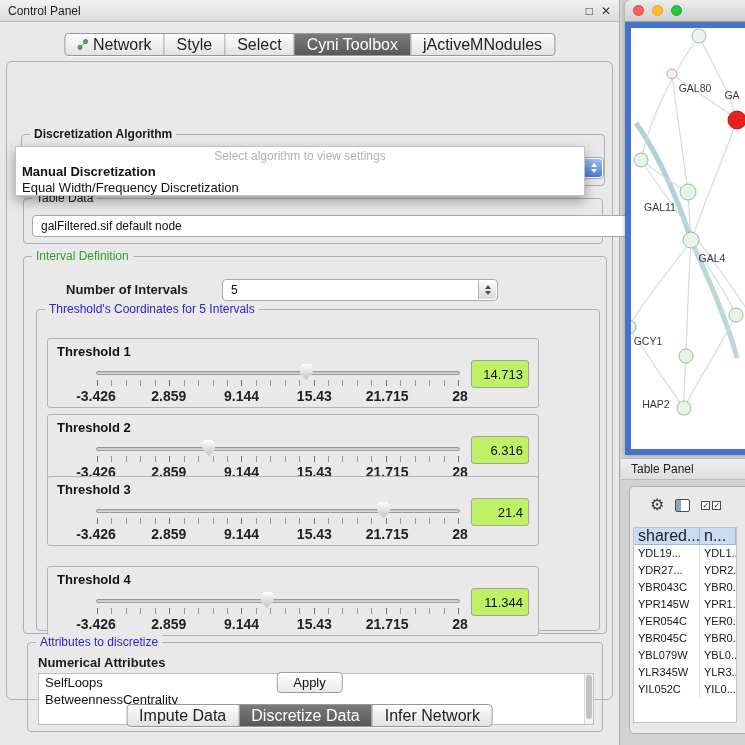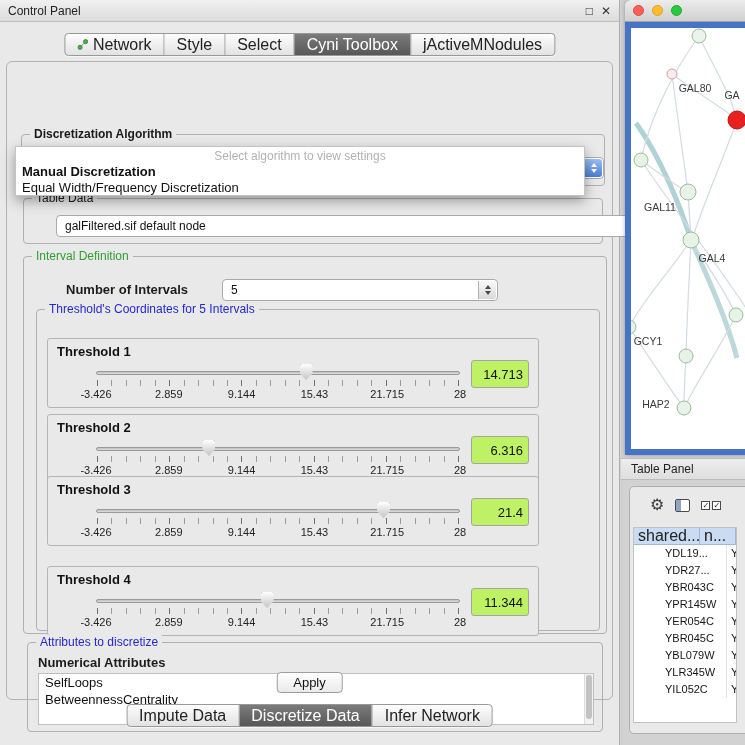--- a/index.html
+++ b/index.html
@@ -40,21 +40,21 @@
   
   .combo { position:absolute; height:22px; background:#fff; border:1px solid #a9a9a9; border-radius:4px; font-size:12px; line-height:20px; padding:0 24px 0 8px; color:#111; white-space:nowrap; overflow:hidden; }
   .stepper { position:absolute; right:1px; top:1px; bottom:1px; width:18px; border-left:1px solid #b0b0b0; border-radius:0 3px 3px 0; background:linear-gradient(#fafafa,#d9d9d9); display:flex; flex-direction:column; align-items:center; justify-content:center; gap:2px; }
   .stepper.blue { background:linear-gradient(#9cc0f4,#4a7ed2); border-left-color:#3f6ec0; }
   .tri-up  { width:0; height:0; border-left:3.5px solid transparent; border-right:3.5px solid transparent; border-bottom:4px solid #4a4a4a; }
   .tri-down{ width:0; height:0; border-left:3.5px solid transparent; border-right:3.5px solid transparent; border-top:4px solid #4a4a4a; }
   .stepper.blue .tri-up   { border-bottom-color:#fff; }
   .stepper.blue .tri-down { border-top-color:#fff; }
 
   .combo-algorithm { left:8px; top:22px; width:574px; }
-  .combo-tabledata { left:8px; top:16px; width:664px;margin-left:24px; }
+  .combo-tabledata { left:8px; top:16px; width:664px; }
   .combo-numintervals { left:198px; top:22px; width:276px; }
   .num-label { position:absolute; left:42px; top:25px; font-size:13px; font-weight:bold; }
 
   
   .dropdown { position:absolute; left:8px; top:84px; width:570px; height:50px; background:#fff; border:1px solid #c4c4c4; box-shadow:0 5px 12px rgba(0,0,0,.35); z-index:60; }
   .dd-prompt { margin-top:2px; height:15px; text-align:center; font-size:12px; color:#b2b2b2; line-height:15px; }
   .dd-opt { padding-left:6px; height:16px; line-height:16px; font-size:13px; color:#111; white-space:nowrap; }
   .dd-opt.bold { font-weight:bold; }
 
   
@@ -62,21 +62,21 @@
   .tb0 { top:16px; } .tb1 { top:92px; } .tb2 { top:154px;padding-left:48px; } .tb3 { top:244px; }
   .th-label { position:absolute; left:9px; top:5px; font-size:13px; font-weight:bold; color:#111; }
   .slider { position:absolute; left:48px; top:24px; width:364px; height:42px; }
   .slider-track { position:absolute; left:0; top:8px; width:364px; height:4px; background:linear-gradient(#bdbdbd,#e0e0e0); border:1px solid #9a9a9a; border-radius:2px; }
   .slider-thumb { position:absolute; top:1px; width:13px; height:16px; background:linear-gradient(#ffffff,#c4c4c4); clip-path:polygon(0 0,100% 0,100% 58%,50% 100%,0 58%); border-radius:2px; filter:drop-shadow(0 0 0.7px #6e6e6e); }
   .slider-ticks { position:absolute; left:1px; top:17px; width:362px; height:6px;
      background-image:
        repeating-linear-gradient(to right,#6f6f6f 0,#6f6f6f 1px,transparent 1px,transparent 72.2px),
        repeating-linear-gradient(to right,#9a9a9a 0,#9a9a9a 1px,transparent 1px,transparent 14.44px); }
   .tick-labels { position:absolute; left:0; top:25px; width:364px; height:11px; }
-  .tick-label { position:absolute; transform:translateX(-50%); font-size:11px; color:#222; white-space:nowrap; }
+  .tick-label { position:absolute; transform:translateX(-50%); font-size:14px; color:#222; white-space:nowrap;font-weight:bold; }
   .th-value { position:absolute; right:9px; top:21px; width:58px; height:28px; border:1px solid #a4a4a4; border-radius:3px; background:#bef264; font-family:"Liberation Sans",sans-serif; font-size:13px; text-align:right; padding:0 5px; color:#111; }
 
   
   .attr-title { position:absolute; left:10px; top:12px; font-size:13px; font-weight:bold; }
   .attr-list { position:absolute; left:10px; top:30px; width:556px; height:52px; background:#fff; border:1px solid #bfbfbf; overflow:hidden; }
   .attr-item { font-size:13px; line-height:17px; padding-left:6px; color:#111; white-space:nowrap; }
   .v-scrollbar { position:absolute; right:0; top:0; bottom:0; width:9px; background:#f2f2f2; border-left:1px solid #dcdcdc; }
   .v-scrollbar .thumb { position:absolute; left:1px; right:1px; top:1px; height:44px; background:#c2c2c2; border-radius:4px; }
 
   .apply-btn { position:absolute; left:50%; transform:translateX(-50%); top:610px; height:21px; padding:0 16px; font-size:13px; line-height:19px; color:#111; background:linear-gradient(#ffffff,#e9e9e9); border:1px solid #9d9d9d; border-radius:4px; }
@@ -98,21 +98,21 @@
   .tp-toolbar { position:absolute; left:0; top:0; width:100%; height:36px; display:flex; align-items:center; gap:11px; padding:0 20px; }
   .gear { font-size:16px; color:#3c3c3c; line-height:1; }
   .tbl-icon { width:15px; height:13px; border:1px solid #4a4a4a; border-radius:2px; background:#fff; position:relative; }
   .tbl-icon::before { content:""; position:absolute; left:0; top:0; bottom:0; width:5px; background:#8fa6c0; }
   .checks { display:flex; gap:2px; }
   .chk { width:9px; height:9px; border:1px solid #4a4a4a; background:#fff; font-size:8px; line-height:8px; text-align:center; color:#222; }
   .tp-table { position:absolute; left:3px; top:40px; width:104px; bottom:10px; background:#fff; border:1px solid #c2c2c2; }
   .tp-head { display:flex; height:17px; }
   .tp-hcell { background:#c9dcf4; border-right:1px solid #9fb8d4; border-bottom:1px solid #9fb8d4; font-size:16px; line-height:16px; padding-left:4px; color:#222; overflow:hidden; white-space:nowrap; }
   .tp-hcell.h0 { width:66px; } .tp-hcell.h1 { flex:1; }
-  .tp-row { display:flex; height:17px;margin-left:27px; }
+  .tp-row { display:flex; height:17px; }
   .tp-cell { font-size:11px; line-height:17px; padding-left:4px; color:#161616; overflow:hidden; white-space:nowrap; }
   .tp-cell.c0 { width:66px; border-right:1px solid #e4e4e4; } .tp-cell.c1 { flex:1; }
 </style>
 </head>
 <body>
 
 <div class="cp-window">
 
   <div class="cp-titlebar">
     <span class="cp-title">Control Panel</span>

